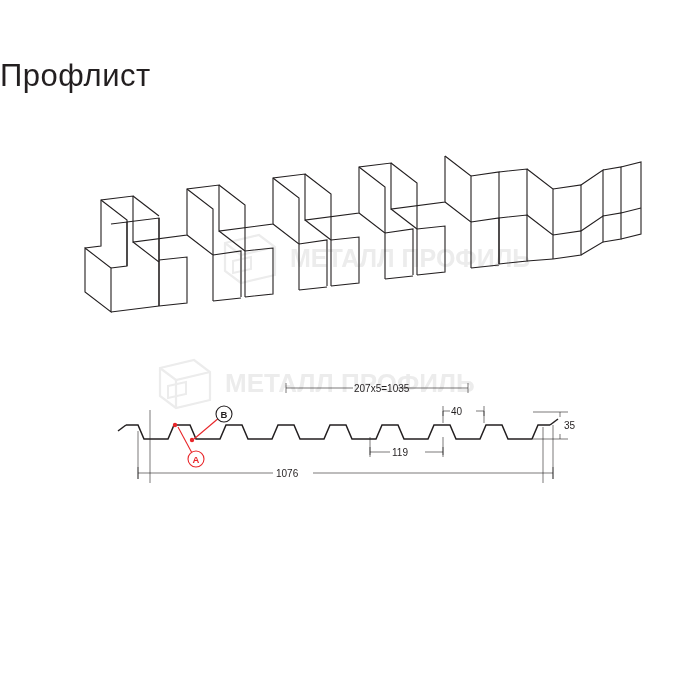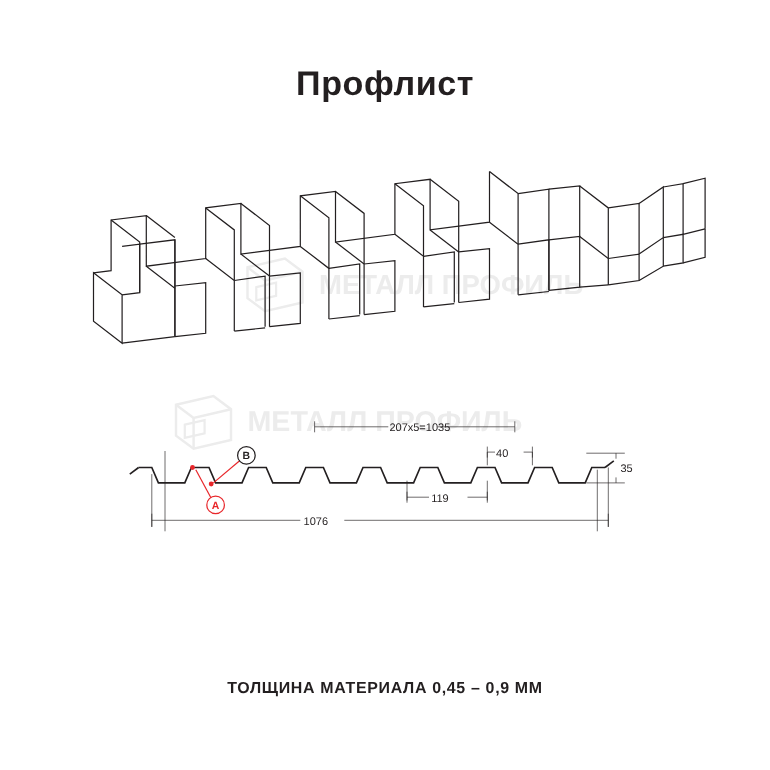--- a/index.html
+++ b/index.html
@@ -18,23 +18,23 @@
   .page {
     position: relative;
     width: 700px;
     height: 700px;
   }
   .title {
     position: absolute;
     top: 58px;
     left: 0;
     width: 700px;
-    text-align: center;
+    text-align: left;
     font-size: 31px;
-    font-weight: bold;
+    font-weight: normal;
     letter-spacing: 0.5px;
     color: #231f20;
   }
   .subtitle {
     position: absolute;
     top: 104px;
     left: 0;
     width: 700px;
     text-align: center;
     font-size: 15px;
@@ -288,15 +288,14 @@
 
       <g>
         <line x1="96" y1="84" x2="122" y2="62" stroke="#e8262a" stroke-width="1.1"></line>
         <circle cx="94" cy="85" r="2.2" fill="#e8262a"></circle>
         <circle cx="126" cy="59" r="8" fill="#ffffff" stroke="#231f20" stroke-width="1.1"></circle>
         <text class="calloutB" x="126" y="62.5" text-anchor="middle" fill="#231f20">B</text>
       </g>
     </svg>
   </div>
 
-  <div class="footer">ТОЛЩИНА МАТЕРИАЛА 0,45 – 0,9 ММ</div>
 
 </div>
 
 </body></html>

